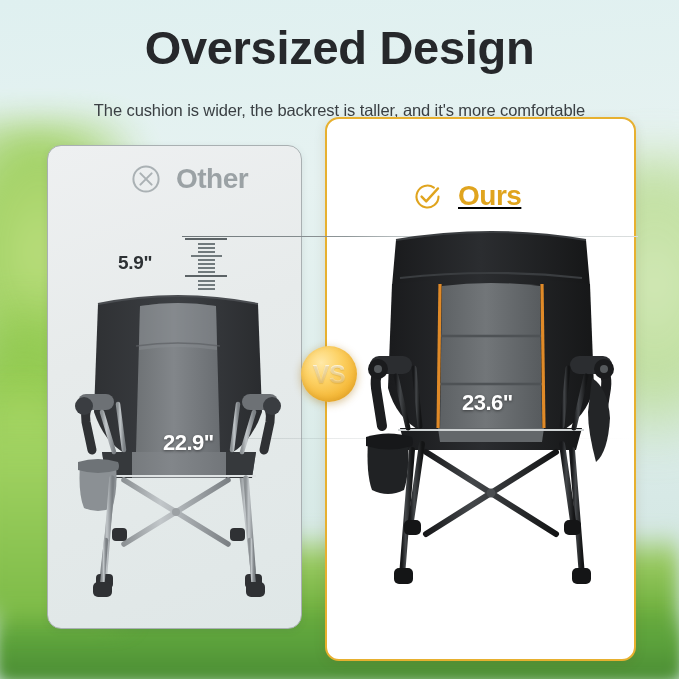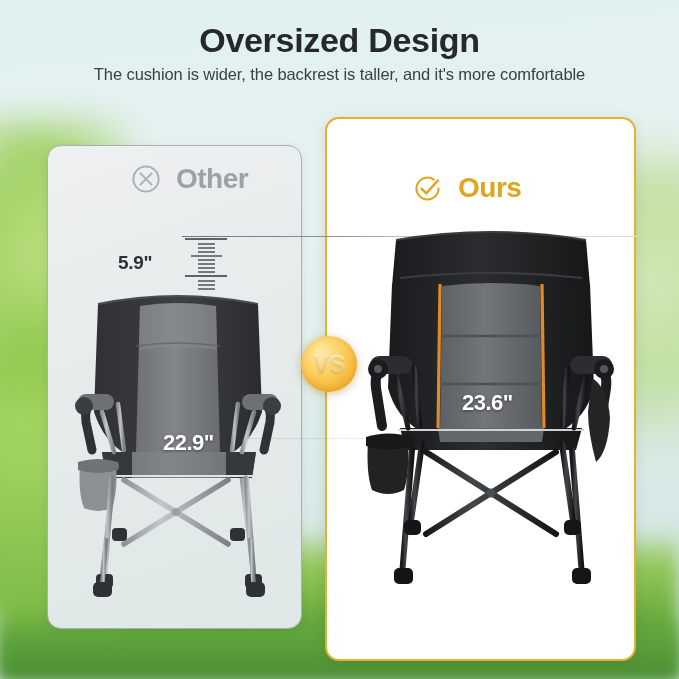--- a/index.html
+++ b/index.html
@@ -42,25 +42,25 @@
   }
   .bg-grass-l{
     position:absolute;left:-30px;bottom:60px;width:150px;height:230px;
     background:linear-gradient(180deg,rgba(150,205,90,0) 0%,#9fd160 30%,#7cba47 100%);
     filter:blur(14px);
   }
 
   
   #header{position:absolute;left:0;right:0;top:22px;text-align:center;}
   #title{
-    font-size:34px;font-weight:bold;color:#26282b;letter-spacing:-.3px;
+    font-size:47px;font-weight:bold;color:#26282b;letter-spacing:-.3px;
     line-height:1.1;
   }
   #subtitle{
-    margin-top:6px;font-size:16.5px;color:#3b4044;letter-spacing:-.1px;
+    margin-top:27px;font-size:16.5px;color:#3b4044;letter-spacing:-.1px;
   }
 
   
   .panel{position:absolute;border-radius:14px;}
   #panel-other{
     left:47px;top:145px;width:253px;height:482px;
     background:linear-gradient(160deg,#eef0f1 0%,#e7ebeb 40%,#dfe7e7 100%);
     border:1.5px solid #a9b0b2;
     box-shadow:0 2px 7px rgba(60,80,80,.10);
   }
@@ -69,21 +69,21 @@
     background:#ffffff;
     border:2px solid #e7b02f;
     box-shadow:0 3px 12px rgba(90,70,20,.13);
   }
 
   
   .panel-head{
     position:absolute;display:flex;align-items:center;gap:15px;
   }
   #head-other{left:131px;top:163px;}
-  #head-ours{left:412px;top:172px;}
+  #head-ours{left:412px;top:180px;text-decoration:underline;}
   .head-label{font-size:28px;font-weight:bold;letter-spacing:-.5px;}
   #head-other .head-label{color:#9ba2a5;}
   #head-ours .head-label{color:#e0a41e;}
   .head-icon{display:block;}
 
   
   .ref-line{position:absolute;height:1px;}
   #ref-top{
     left:182px;top:236px;width:456px;
     background:linear-gradient(90deg,#6d7578 0%,#8e9698 36%,#c9cfd0 52%,#dadede 100%);
@@ -106,21 +106,21 @@
   
   .dim-label{
     position:absolute;font-size:22px;font-weight:bold;color:#ffffff;
     letter-spacing:-.5px;text-shadow:0 1px 3px rgba(0,0,0,.45);
   }
   #label-229{left:163px;top:430px;}
   #label-236{left:462px;top:390px;}
 
   
   #vs-badge{
-    position:absolute;left:301px;top:336px;width:56px;height:56px;border-radius:50%;
+    position:absolute;left:301px;top:346px;width:56px;height:56px;border-radius:50%;
     background:radial-gradient(circle at 36% 30%,#ffe9a8 0%,#fdd368 34%,#f6bb3c 66%,#e8a31f 100%);
     box-shadow:0 2px 8px rgba(170,120,20,.45),inset 0 -2px 6px rgba(190,130,25,.35);
     display:flex;align-items:center;justify-content:center;
     z-index:9;
   }
   #vs-badge span{
     font-size:25px;font-weight:bold;letter-spacing:-.5px;
     background:linear-gradient(180deg,#fffdf4 0%,#fdedc0 45%,#f2c25f 100%);
     -webkit-background-clip:text;background-clip:text;color:transparent;
     text-shadow:0 1px 1px rgba(180,130,30,.25);

